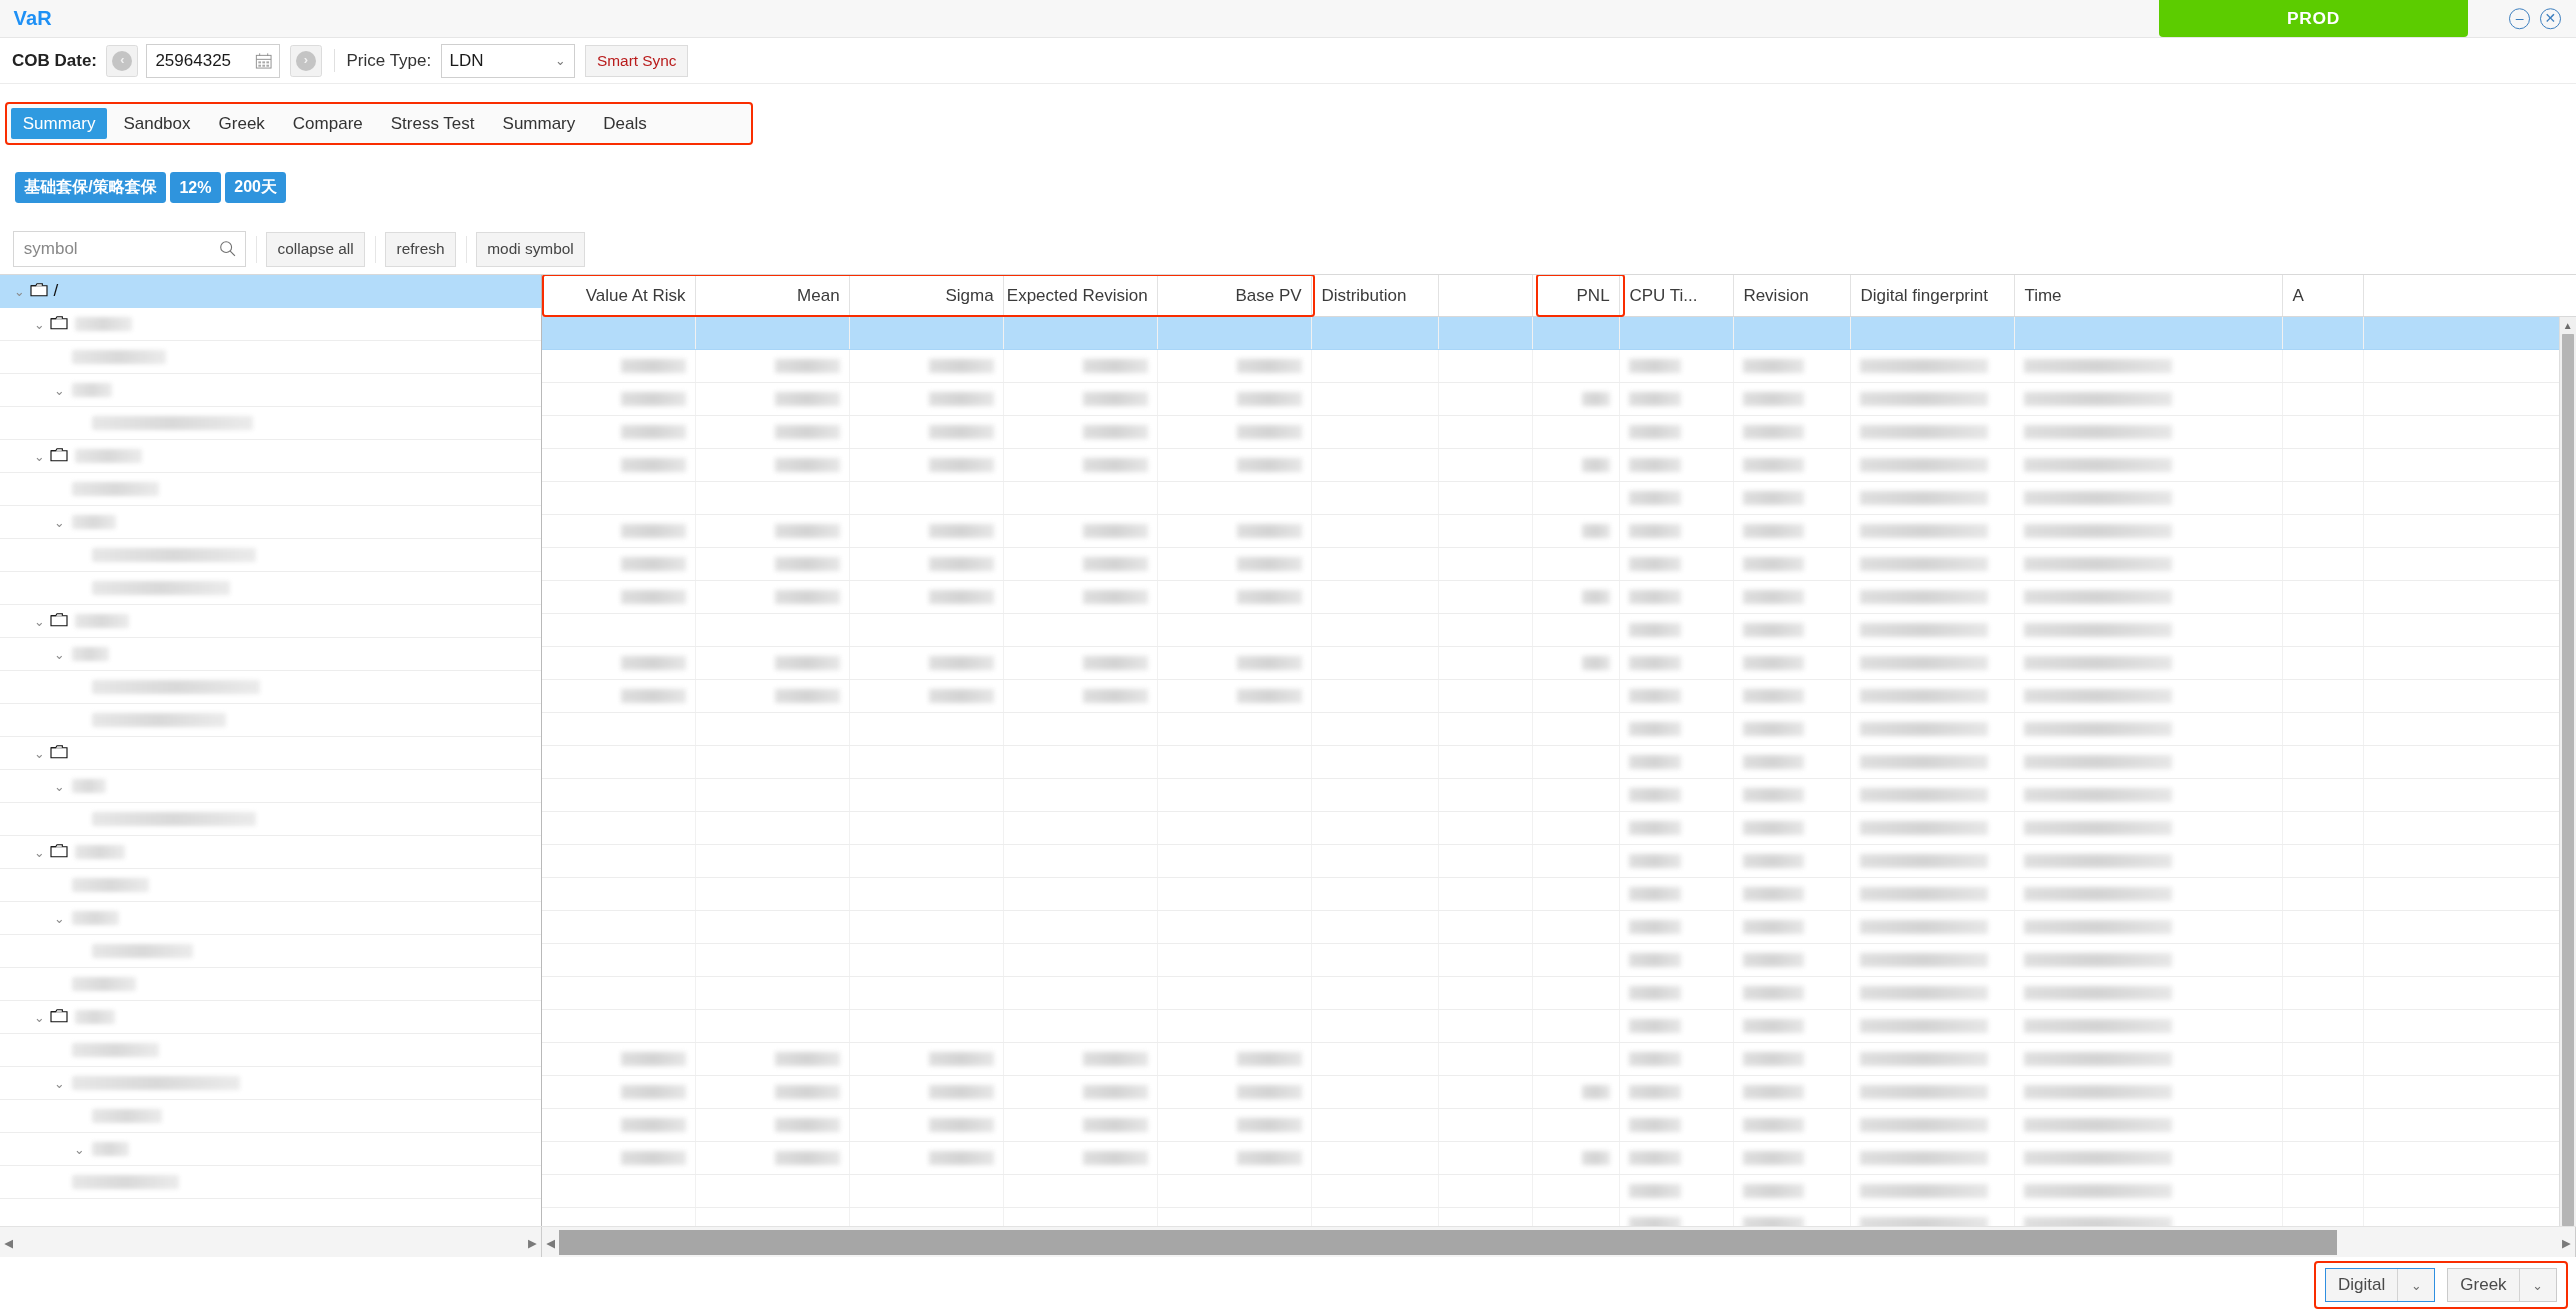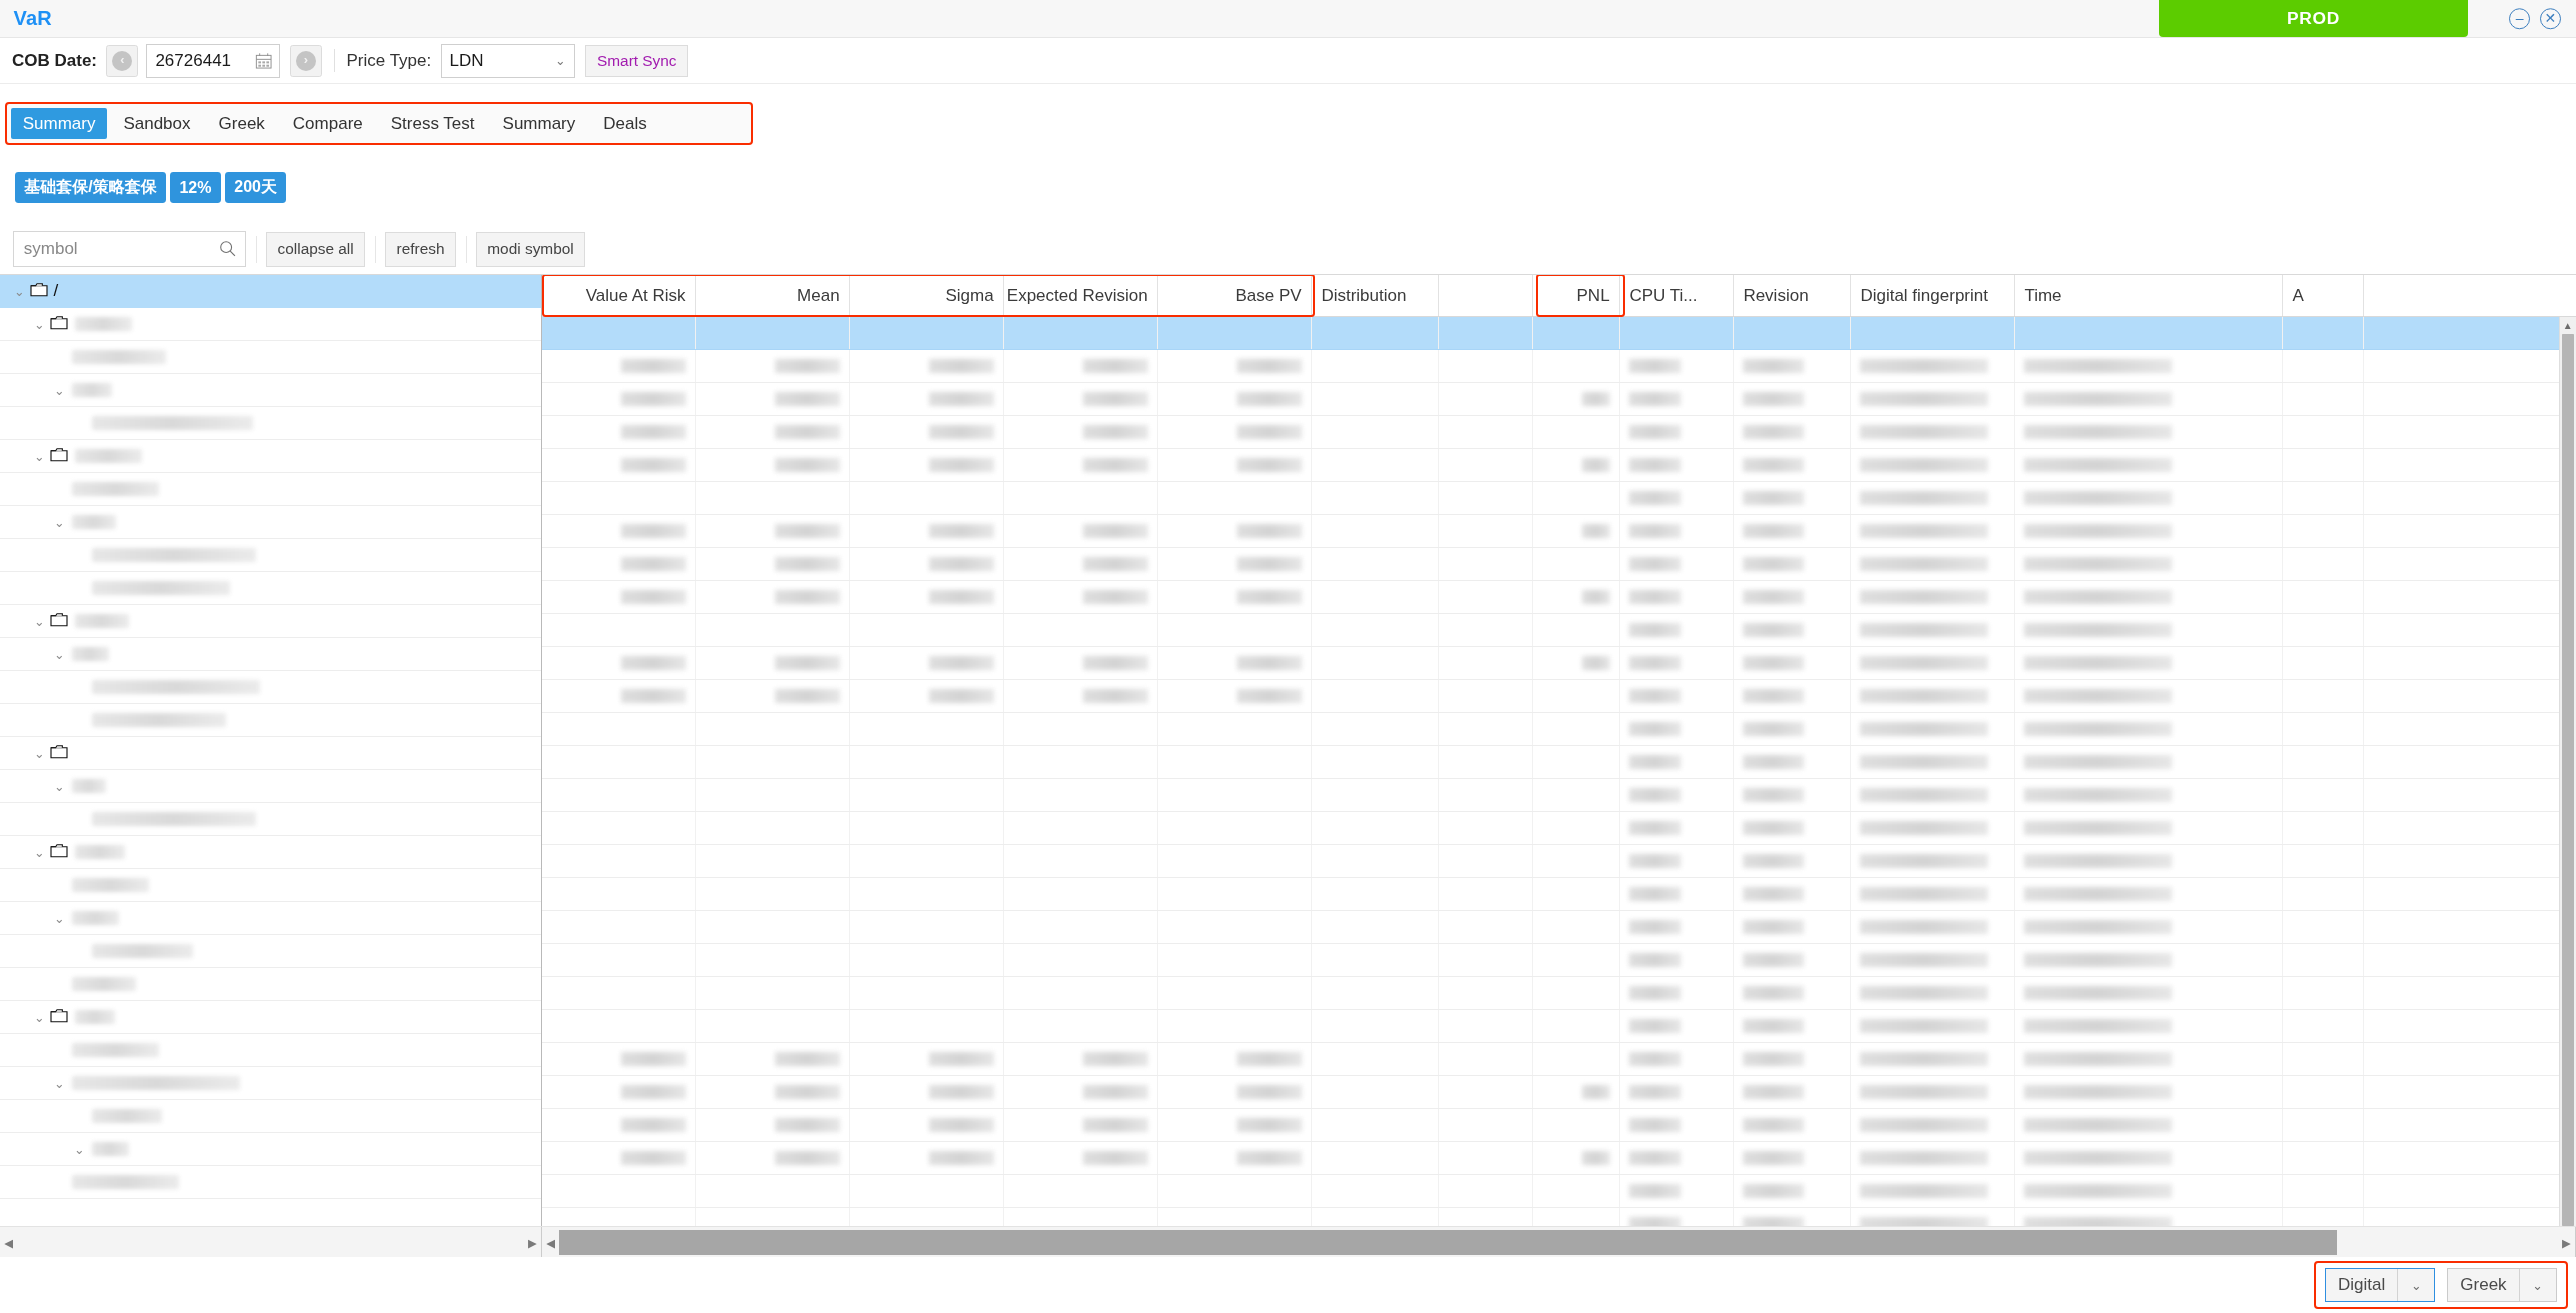--- a/index.html
+++ b/index.html
@@ -78,21 +78,21 @@
     width: 134px; height: 34px;
     border: 0.7px solid #cfcfcf; background: #fff;
     display: flex; align-items: center; justify-content: space-between;
     padding: 0 8px; margin-left: 9.4px;
   }
   .sel-box .sv { font-size: 17px; color: #1a1a1a; }
   .chev { color: #777; font-size: 12.7px; }
   .plain-btn {
     margin-left: 10.7px; height: 32px; padding: 0 10.7px;
     background: #f4f4f4; border: 0.7px solid #dcdcdc;
-    font-size: 15.4px; color: #a21caf;
+    font-size: 15.4px; color: #b91c1c;
     display: flex; align-items: center;
   }
 
   
   .annot-red { border: 2.7px solid #f92d00; border-radius: 4px; }
   .tabs-wrap {
     position: absolute; left: 4.7px; top: 102px;
     width: 748px; height: 43px;
     background: #fafafa;
     display: flex; align-items: center; padding: 0 4px;
@@ -269,21 +269,21 @@
 </div>
 
 <div class="controlbar">
   <span class="lbl">COB Date:</span>
 
   <div class="round-btn">
     <span class="circ-arrow">‹</span>
   </div>
 
   <div class="date-box">
-    <span class="dv">26726441</span>
+    <span class="dv">25964325</span>
     <span class="cal-icon">
       <svg width="17.4" height="17.4" viewBox="0 0 26 26">
         <rect x="2" y="5" width="22" height="19" fill="none" stroke="#8d8d8d" stroke-width="1.4"></rect>
         <line x1="2" y1="11" x2="24" y2="11" stroke="#8d8d8d" stroke-width="1.4"></line>
         <line x1="7" y1="2" x2="7" y2="6" stroke="#8d8d8d" stroke-width="1.4"></line>
         <line x1="19" y1="2" x2="19" y2="6" stroke="#8d8d8d" stroke-width="1.4"></line>
         <rect x="5" y="14" width="4" height="3" fill="#a9a9a9"></rect>
         <rect x="11" y="14" width="4" height="3" fill="#a9a9a9"></rect>
         <rect x="17" y="14" width="4" height="3" fill="#a9a9a9"></rect>
         <rect x="5" y="19" width="4" height="3" fill="#a9a9a9"></rect>

